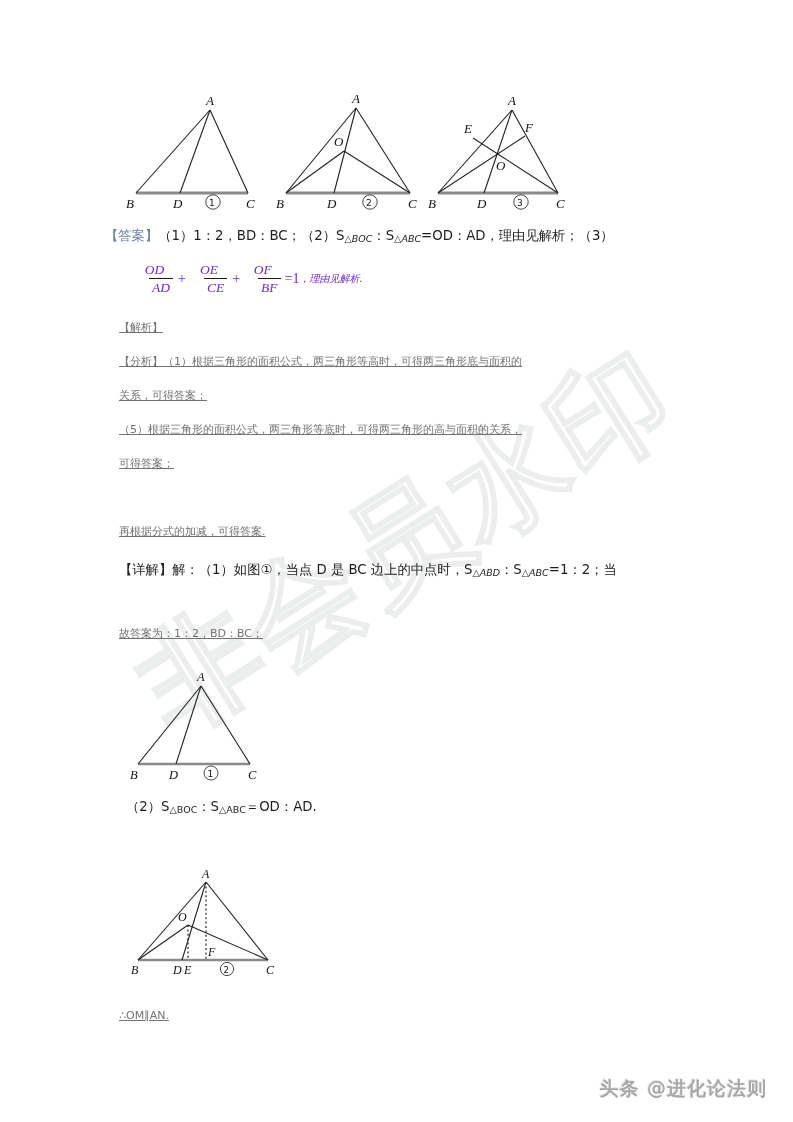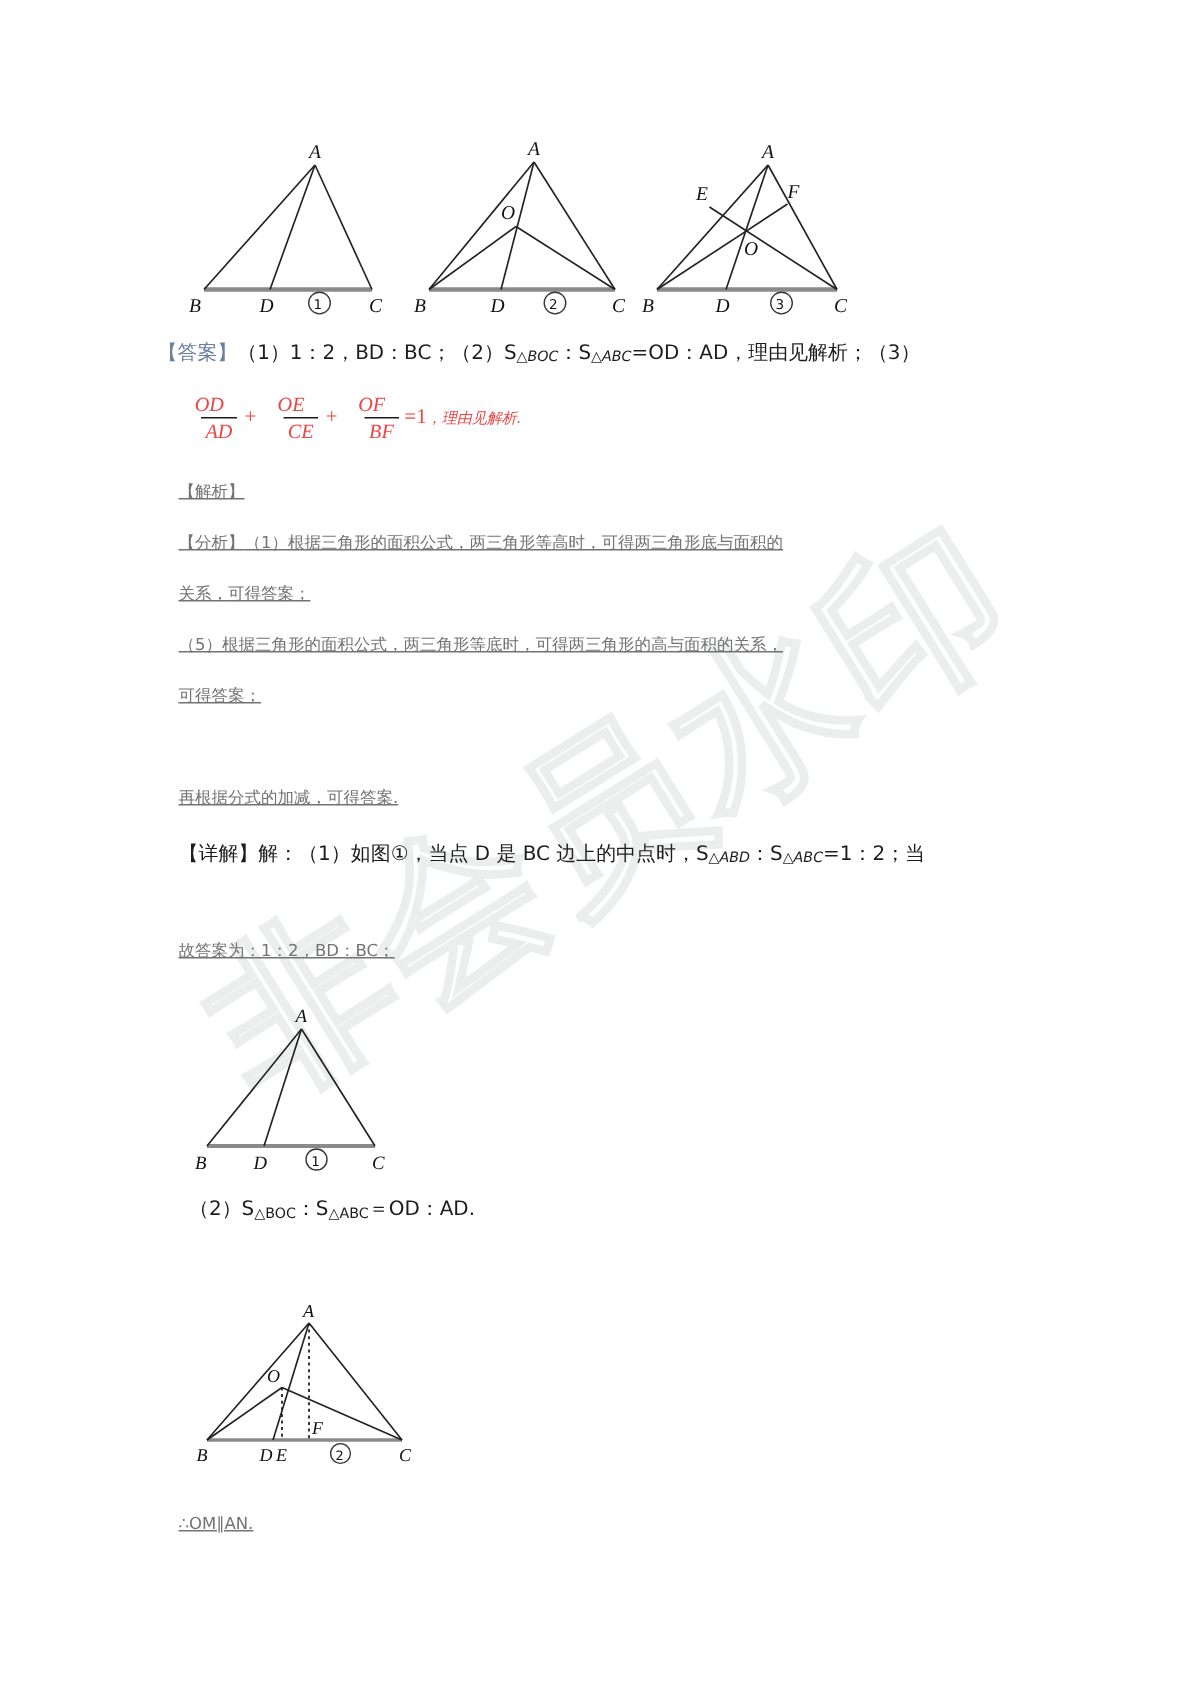--- a/index.html
+++ b/index.html
@@ -50,24 +50,24 @@
   }
   .fig{position:absolute;top:0;}
   .fig svg{display:block;}
   .lbl{color:#6b7f9e;}
   .sub{font-size:9.5px;vertical-align:-0.18em;font-style:italic;}
   .subr{font-size:9.5px;vertical-align:-0.18em;}
 
   
   .frac-line{
     position:absolute;
-    left:119px;top:262px;
+    left:134px;top:262px;
     display:flex;align-items:center;
     font-family:"Liberation Serif","DejaVu Serif",serif;
-    font-size:14px;color:#ef4444;justify-content:flex-end;
+    font-size:14px;color:#6d28d9;justify-content:flex-end;
   }
   .frac{
     display:inline-flex;flex-direction:column;align-items:center;
     font-style:italic;font-size:13.5px;line-height:1.12;
     margin:0 2px;
   }
   .frac .num{padding:0 3px 1px 3px;}
   .frac .den{padding:1px 3px 0 3px;border-top:1.3px solid #1a1a1a;margin-left:13px;}
   .op{margin:0 3px;font-size:14px;}
   .eq1{margin-left:2px;}
@@ -249,14 +249,15 @@
         <text x="48" y="53" font-family="Liberation Serif, serif" font-size="12" font-style="italic" fill="#111">O</text>
         <circle cx="97" cy="101" r="6.6" fill="none" stroke="#333" stroke-width="0.9"></circle>
         <text x="93.6" y="105" font-family="DejaVu Sans, sans-serif" font-size="8.6" fill="#111">2</text>
       </svg>
     </div>
 
     <div class="cn-text" style="left:119px;top:1010px;">∴OM∥AN.</div>
 
   </div>
 
+  <div class="footer-wm">头条 @进化论法则</div>
 
 </div>
 
 </body></html>

